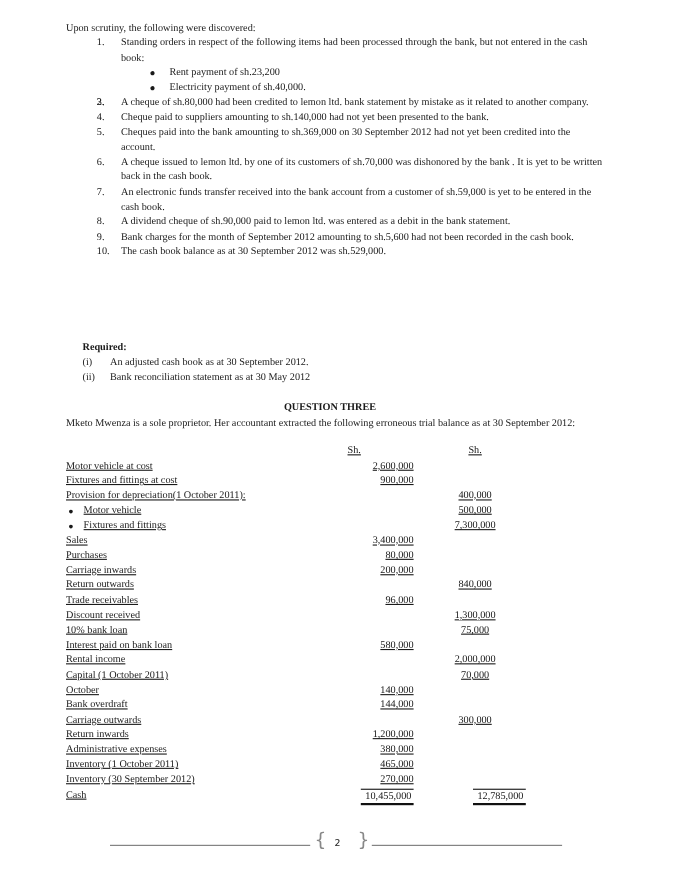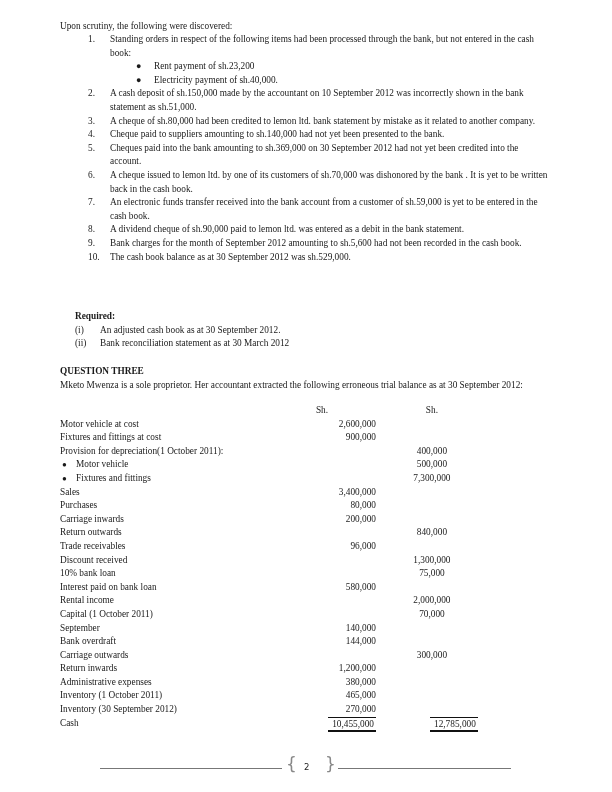--- a/index.html
+++ b/index.html
@@ -19,25 +19,25 @@
     ul.sub { list-style: none; margin: 0; padding: 0 0 0 22px; }
     ul.sub li { position: relative; padding-left: 22px; }
     ul.sub li .bullet { position: absolute; left: 4px; top: 0; font-size: 9px; }
 
     .required { position: absolute; left: 60px; top: 310px; width: 480px; margin-left: 15px; }
     .required .h { font-weight: bold; }
     .required .row { position: relative; padding-left: 25px; }
     .required .row .roman { position: absolute; left: 0; }
 
     .q3 { position: absolute; left: 60px; top: 365px; width: 480px; }
-    .q3 .h { font-weight: bold; }
+    .q3 .h { font-weight: bold; text-align: center; }
 
     table.tb {
       position: absolute; left: 60px; top: 404px;
-      border-collapse: collapse; font-size: 9.3px;
+      border-collapse: collapse; font-size: 9.3px; text-decoration: underline;
     }
     table.tb td { padding: 0; height: 13.6px; line-height: 13.6px; white-space: nowrap; }
     table.tb td.label { width: 192px; }
     table.tb td.dr { width: 108px; text-align: right; padding-right: 2px; }
     table.tb td.gap { width: 8px; }
     table.tb td.cr { width: 60px; text-align: center; padding-right: 2px; }
     table.tb td.hdr { text-align: center; }
     table.tb td.label.bul { padding-left: 16px; position: relative; }
     table.tb td.label.bul .b { position: absolute; left: 2px; font-size: 8px; }
     .total-dr, .total-cr { display: inline-block; border-top: 1px solid #111; border-bottom: 2.5px solid #111; padding: 0 2px 0 4px; line-height: 12px; margin-left: 44px; }
@@ -61,40 +61,40 @@
 
   <ol class="findings">
     <li>
       <span class="num">1.</span>
       <span>Standing orders in respect of the following items had been processed through the bank, but not entered in the cash book:</span>
       <ul class="sub">
         <li><span class="bullet">●</span><span>Rent payment of sh.23,200</span></li>
         <li><span class="bullet">●</span><span>Electricity payment of sh.40,000.</span></li>
       </ul>
     </li>
-    <li><span class="num">2.</span><span>A cash deposit of sh.150,000 made by the accountant on 10 September 2012 was incorrectly shown in the bank statement as sh.51,000.</span></li>
+    <li><span class="num">2.</span></li>
     <li><span class="num">3.</span><span>A cheque of sh.80,000 had been credited to lemon ltd. bank statement by mistake as it related to another company.</span></li>
     <li><span class="num">4.</span><span>Cheque paid to suppliers amounting to sh.140,000 had not yet been presented to the bank.</span></li>
     <li><span class="num">5.</span><span>Cheques paid into the bank amounting to sh.369,000 on 30 September 2012 had not yet been credited into the account.</span></li>
     <li><span class="num">6.</span><span>A cheque issued to lemon ltd. by one of its customers of sh.70,000 was dishonored by the bank . It is yet to be written back in the cash book.</span></li>
     <li><span class="num">7.</span><span>An electronic funds transfer received into the bank account from a customer of sh.59,000 is yet to be entered in the cash book.</span></li>
     <li><span class="num">8.</span><span>A dividend cheque of sh.90,000 paid to lemon ltd. was entered as a debit in the bank statement.</span></li>
     <li><span class="num">9.</span><span>Bank charges for the month of September 2012 amounting to sh.5,600 had not been recorded in the cash book.</span></li>
     <li><span class="num">10.</span><span>The cash book balance as at 30 September 2012 was sh.529,000.</span></li>
   </ol>
 
   <div class="required">
     <div class="h">Required:</div>
     <div class="row">
       <span class="roman">(i)</span>
       <span>An adjusted cash book as at 30 September 2012.</span>
     </div>
     <div class="row">
       <span class="roman">(ii)</span>
-      <span>Bank reconciliation statement as at 30 March 2012</span>
+      <span>Bank reconciliation statement as at 30 May 2012</span>
     </div>
   </div>
 
   <div class="q3">
     <div class="h">QUESTION THREE</div>
     <div>Mketo Mwenza is a sole proprietor. Her accountant extracted the following erroneous trial balance as at 30 September 2012:</div>
   </div>
 
   <table class="tb">
     <tbody id="tb-body">
@@ -188,21 +188,21 @@
           <td class="gap"></td>
           <td class="cr">2,000,000</td>
         </tr>
         <tr>
           <td class="label"><span>Capital (1 October 2011)</span></td>
           <td class="dr"></td>
           <td class="gap"></td>
           <td class="cr">70,000</td>
         </tr>
         <tr>
-          <td class="label"><span>September</span></td>
+          <td class="label"><span>October</span></td>
           <td class="dr">140,000</td>
           <td class="gap"></td>
           <td class="cr"></td>
         </tr>
         <tr>
           <td class="label"><span>Bank overdraft</span></td>
           <td class="dr">144,000</td>
           <td class="gap"></td>
           <td class="cr"></td>
         </tr>

